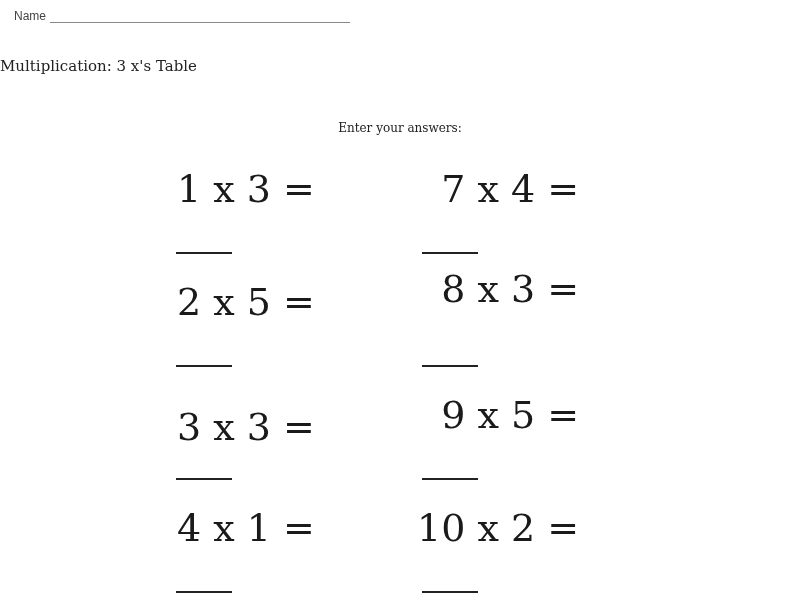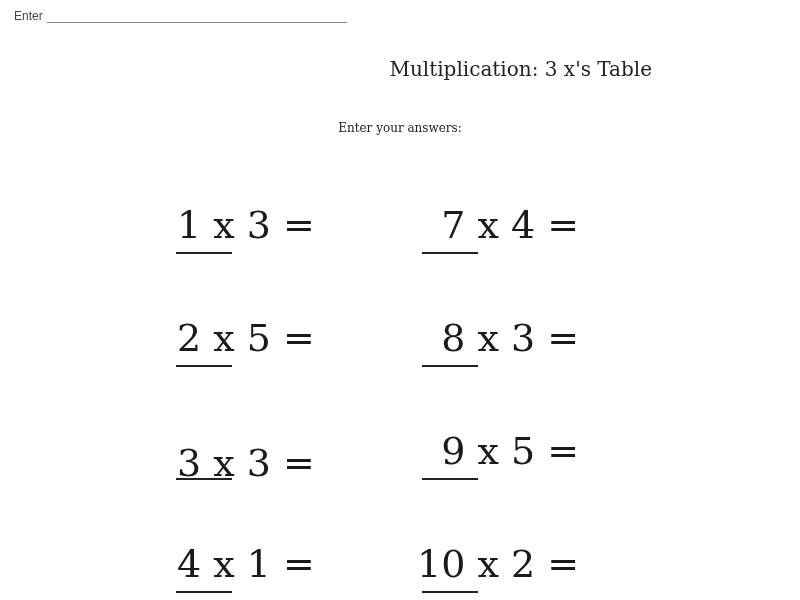--- a/index.html
+++ b/index.html
@@ -1,32 +1,32 @@
 <!DOCTYPE html>
 <html><head>
 <meta charset="utf-8">
 <style>
   html, body { margin: 0; padding: 0; background: #ffffff; }
   body { width: 800px; height: 600px; position: relative; overflow: hidden; color: #1a1a1a; }
   .name-row { position: absolute; left: 14px; top: 9px; font-family: "Liberation Sans", sans-serif; font-size: 12px; color: #444; display: flex; align-items: flex-end; }
   .name-line { display: inline-block; width: 300px; border-bottom: 1.5px solid #888; margin-left: 4px; height: 12px; }
-  .title { position: absolute; top: 57px; left: 0; width: 652px; text-align: right; font-family: "DejaVu Serif", serif; font-size: 20px; color: #222; }
+  .title { position: absolute; top: 57px; left: 0; width: 652px; text-align: left; font-family: "DejaVu Serif", serif; font-size: 15px; color: #222; }
   .subtitle { position: absolute; top: 121px; left: 0; width: 800px; text-align: center; font-family: "DejaVu Serif", serif; font-size: 12px; color: #222; }
-  .eq { position: absolute; font-family: "DejaVu Serif", serif; font-size: 38px; color: #1a1a1a; line-height: 1; white-space: nowrap; margin-top: 36px; }
+  .eq { position: absolute; font-family: "DejaVu Serif", serif; font-size: 38px; color: #1a1a1a; line-height: 1; white-space: nowrap; }
   .eq.left { left: 177px; }
   .eq.right { right: 221px; text-align: right; }
   .blank { position: absolute; width: 56px; border-bottom: 2px solid #222; height: 0; }
   .blank.left { left: 176px; }
   .blank.right { left: 422px; }
 </style>
 </head>
 <body>
 
 <div class="name-row">
-  <span>Enter</span>
+  <span>Name</span>
   <span class="name-line"></span>
 </div>
 
 <div class="title">Multiplication: 3 x's Table</div>
 <div class="subtitle">Enter your answers:</div>
 
 <div class="eq left" style="top:170px">1 x 3 =</div>
 <div class="blank left" style="top:252px"></div>
 
 <div class="eq left" style="top:283px">2 x 5 =</div>
@@ -34,20 +34,20 @@
 
 <div class="eq left" style="top:408px">3 x 3 =</div>
 <div class="blank left" style="top:478px"></div>
 
 <div class="eq left" style="top:509px">4 x 1 =</div>
 <div class="blank left" style="top:591px"></div>
 
 <div class="eq right" style="top:170px">7 x 4 =</div>
 <div class="blank right" style="top:252px"></div>
 
-<div class="eq right" style="top:283px">8 x 3 =</div>
+<div class="eq right" style="top:270px">8 x 3 =</div>
 <div class="blank right" style="top:365px"></div>
 
 <div class="eq right" style="top:396px">9 x 5 =</div>
 <div class="blank right" style="top:478px"></div>
 
 <div class="eq right" style="top:509px">10 x 2 =</div>
 <div class="blank right" style="top:591px"></div>
 
 </body></html>

